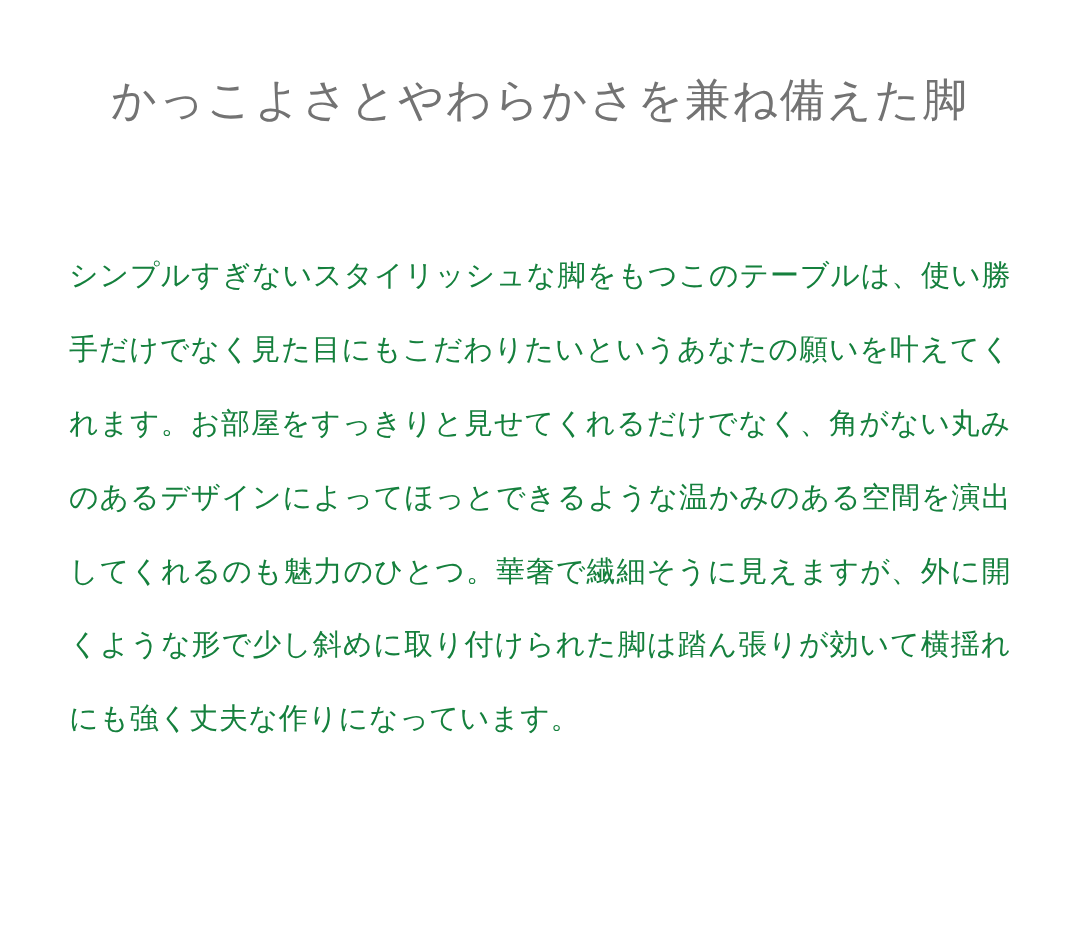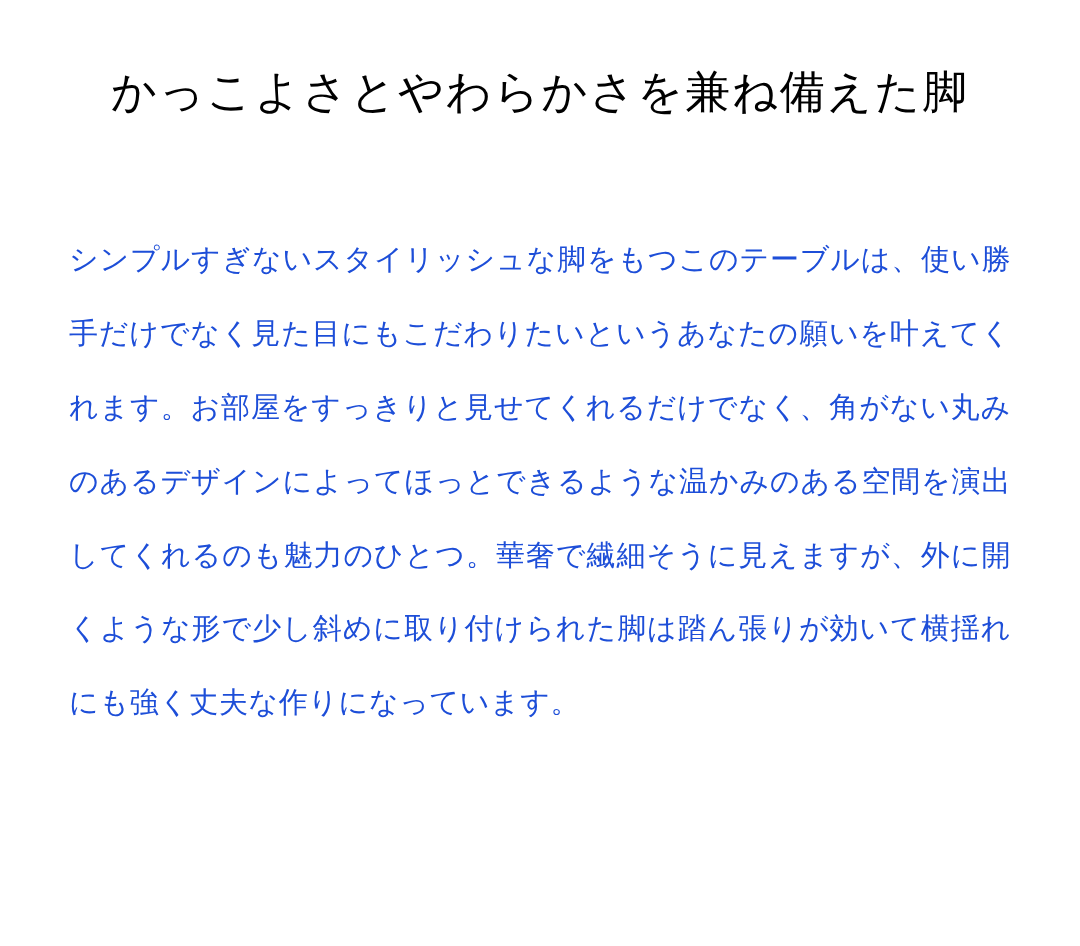--- a/index.html
+++ b/index.html
@@ -31,37 +31,37 @@
     align-items: center;
     box-sizing: border-box;
     padding-top: 62px;
   }
   .title {
     width: 940px;
     text-align: center;
     font-size: 45px;
     line-height: 1.35;
     letter-spacing: 0.04em;
-    color: #000000;
+    color: #737373;
     font-weight: 500;
-    margin: 0;
+    margin: 8px;
     padding: 0 10px;
     box-sizing: border-box;
   }
   .body-block {
     width: 950px;
     margin-top: 100px;
     box-sizing: border-box;
     padding: 0 4px;
   }
   .body-text {
     font-size: 29px;
     line-height: 2.55;
     letter-spacing: 0.02em;
-    color: #1d4ed8;
+    color: #15803d;
     text-align: justify;
     text-align-last: left;
     margin: 0;
     font-weight: 400;
   }
 </style>
 </head>
 <body>
 
 <div class="page">

